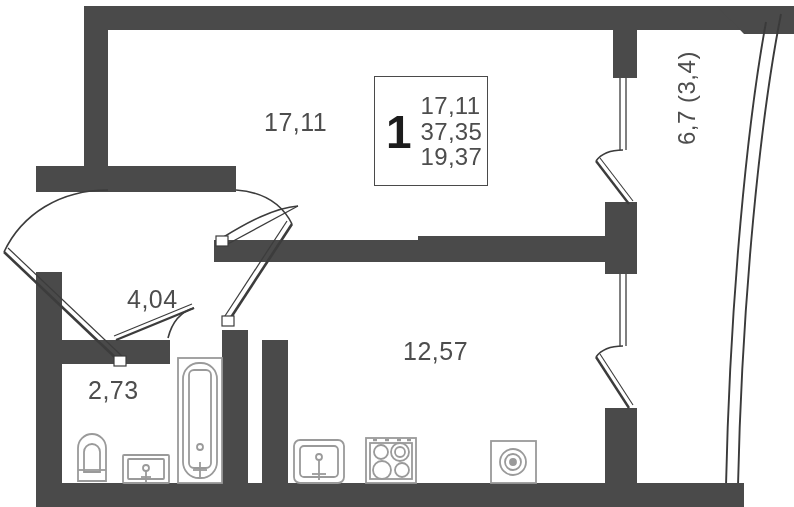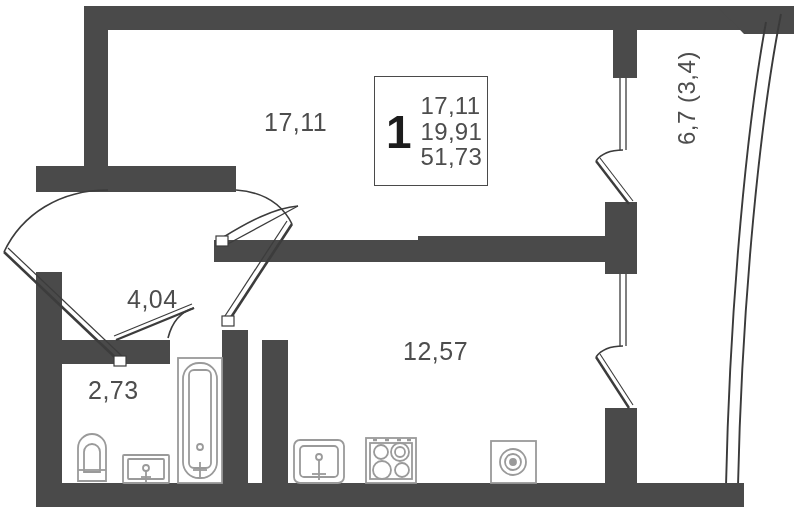--- a/index.html
+++ b/index.html
@@ -245,18 +245,18 @@
   <div class="room-label" id="label-bath">2,73</div>
 
   <div class="room-label" id="label-kitchen">12,57</div>
 
   <div class="room-label" id="label-balcony">6,7 (3,4)</div>
 
   <div id="info-box">
     <div id="info-rooms">1</div>
     <div id="info-areas">
       <span>17,11</span>
-      <span>19,91</span>
-      <span>51,73</span>
+      <span>37,35</span>
+      <span>19,37</span>
     </div>
   </div>
 
 </div>
 
 </body></html>

